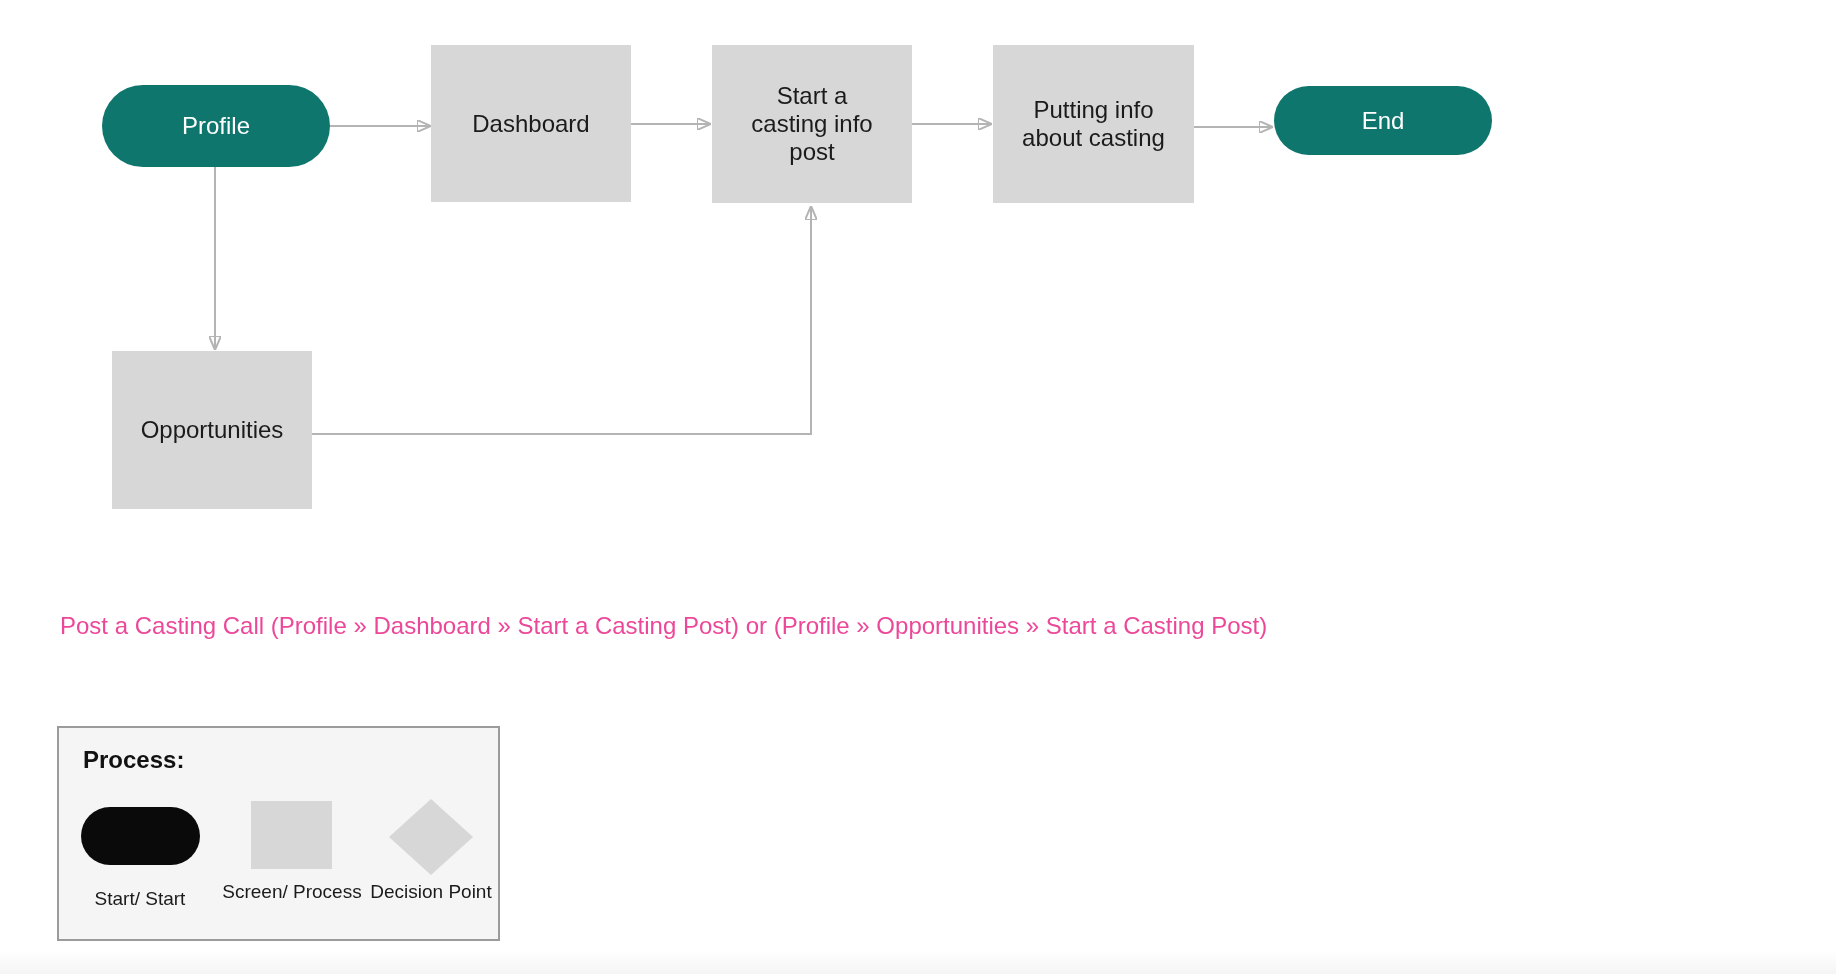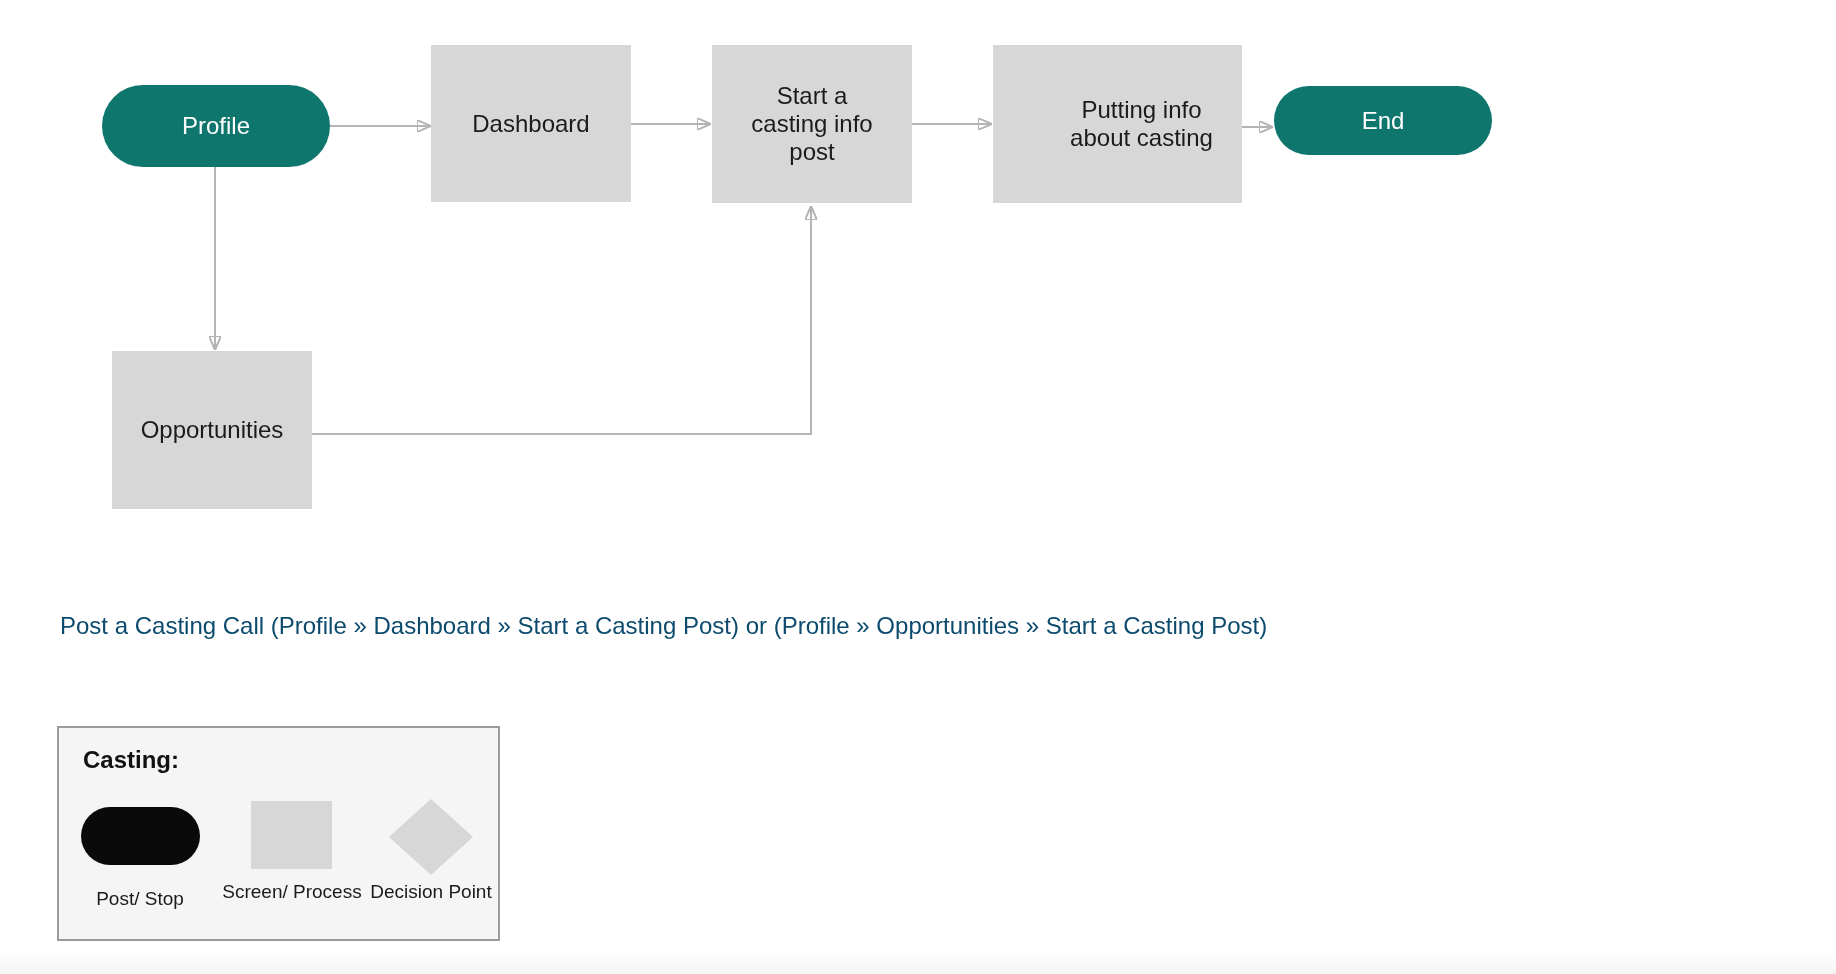--- a/index.html
+++ b/index.html
@@ -20,32 +20,32 @@
     color:#1b1b1b;
   }
   .process{background:#d7d7d7;}
   .terminal{
     background:#0f766e;color:#ffffff;
     border-radius:999px;
   }
   #node-profile      {left:102px; top:85px;  width:228px; height:82px;}
   #node-dashboard    {left:431px; top:45px;  width:200px; height:157px;}
   #node-start-post   {left:712px; top:45px;  width:200px; height:158px;}
-  #node-putting-info {left:993px; top:45px;  width:201px; height:158px;padding-left:48px;}
+  #node-putting-info {left:993px; top:45px;  width:201px; height:158px;}
   #node-end          {left:1274px;top:86px;  width:218px; height:69px;}
   #node-opportunities{left:112px; top:351px; width:200px; height:158px;text-align:right;}
   #node-start-post .node-label{max-width:150px;}
   #node-putting-info .node-label{max-width:182px;}
   
   #connector-layer{position:absolute;left:0;top:0;width:1836px;height:974px;}
   #connector-layer path{stroke:#b4b4b4;stroke-width:2;fill:none;}
   
   #caption{
     position:absolute;left:60px;top:611px;
-    font-size:24px;line-height:30px;white-space:nowrap;color:#0c4a6e;
+    font-size:24px;line-height:30px;white-space:nowrap;color:#ec4899;
   }
   
   #legend{
     position:absolute;left:57px;top:726px;
     width:443px;height:215px;
     background:#f5f5f5;border:2px solid #9b9b9b;
     box-sizing:border-box;
   }
   #legend-title{
     position:absolute;left:24px;top:18px;
@@ -107,30 +107,30 @@
     <span class="node-label">End</span>
   </div>
 
   <div class="node process" id="node-opportunities">
     <span class="node-label">Opportunities</span>
   </div>
 
   <div id="caption">Post a Casting Call (Profile » Dashboard » Start a Casting Post) or (Profile » Opportunities » Start a Casting Post)</div>
 
   <div id="legend">
-    <div id="legend-title">Casting:</div>
+    <div id="legend-title">Process:</div>
 
     <div class="legend-shape" id="legend-pill"></div>
 
     <div class="legend-shape" id="legend-square"></div>
 
     <svg class="legend-shape" id="legend-diamond" width="84" height="76" viewBox="0 0 84 76">
       <polygon points="42,0 84,38 42,76 0,38" fill="#d7d7d7"></polygon>
     </svg>
 
-    <div class="legend-label" id="legend-label-startstop">Post/ Stop</div>
+    <div class="legend-label" id="legend-label-startstop">Start/ Start</div>
     <div class="legend-label" id="legend-label-screenprocess">Screen/ Process</div>
     <div class="legend-label" id="legend-label-decisionpoint">Decision Point</div>
   </div>
 
   <div id="bottom-edge"></div>
 
 </div>
 
 </body></html>

